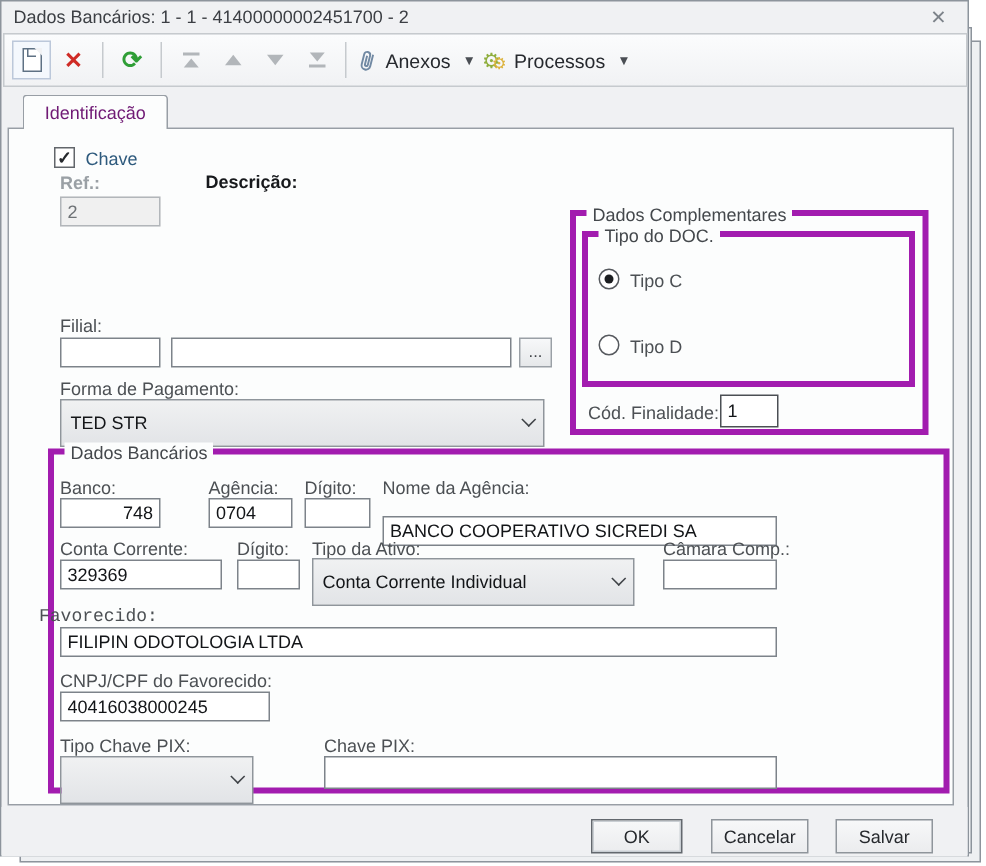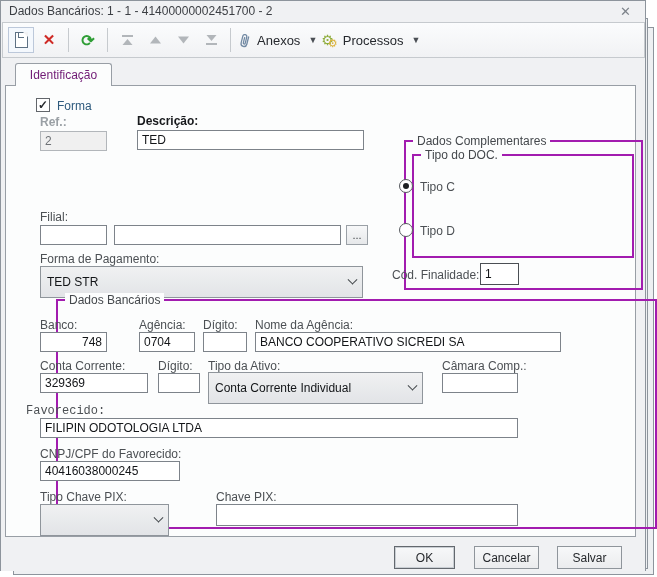--- a/index.html
+++ b/index.html
@@ -36,21 +36,21 @@
 
   
   .tab { position:absolute; left:14px; top:62px; width:97px; height:23px; background:#fcfdfd; border:1px solid #989ea5; border-bottom:none; border-radius:3px 3px 0 0; z-index:3; display:flex; align-items:center; justify-content:center; font-size:12px; color:#701a75; }
   .panel { position:absolute; left:4px; top:84px; width:631px; height:452px; background:#fcfdfd; border:1px solid #989ea5; z-index:2; }
 
   .lbl { position:absolute; font-size:12px; color:#4c5054; white-space:nowrap; }
   .lbl.bold { font-weight:bold; color:#17191c; }
   .lbl.dim  { font-weight:bold; color:#9aa0a5; }
   .inp { position:absolute; height:20px; border:1px solid #7d838a; background:#fff; font-family:"Liberation Sans",sans-serif; font-size:12px; color:#131518; padding:0 4px; }
   .inp.disabled { background:#f0f0f0; border-color:#b2b6ba; color:#6e7276; }
-  .grp { position:absolute; border:2px solid #a21caf;margin-left:24px; }
+  .grp { position:absolute; border:4px solid #a21caf; }
   .grp > .legend { position:absolute; left:7px; top:-8px; background:#fcfdfd; padding:0 4px; font-size:12px; color:#44484c; white-space:nowrap; }
 
   .checkbox { position:absolute; width:14px; height:14px; background:#fff; border:1px solid #62666b; display:flex; align-items:center; justify-content:center; font-size:12px; font-weight:bold; color:#26292d; line-height:1; }
   .radio { position:absolute; width:14px; height:14px; border:1px solid #56595e; border-radius:50%; background:#fff; }
   .radio.sel::after { content:""; position:absolute; left:3px; top:3px; width:6px; height:6px; border-radius:50%; background:#1c1e21; }
 
   .combo { position:absolute; height:22px; background:linear-gradient(#f0f1f2,#e2e4e7); border:1px solid #8f959b; display:flex; align-items:center; padding:15px 6px; font-size:12px; color:#131518; }
   .combo .chev { margin-left:auto; width:7px; height:7px; border-right:1.6px solid #3f4347; border-bottom:1.6px solid #3f4347; transform:rotate(45deg) translate(-2px,-2px); }
   .browse { position:absolute; height:20px; background:linear-gradient(#f7f8f9,#e6e8ea); border:1px solid #9aa0a6; font-size:11px; color:#3f4347; display:flex; align-items:flex-end; justify-content:center; padding-bottom:3px; }
 
@@ -122,27 +122,26 @@
       </div>
     </div>
 
     <div class="tab">Identificação</div>
 
     <div class="panel">
 
       <div class="checkbox" style="left:30px; top:12px;">
         <span>✓</span>
       </div>
-      <span class="lbl" style="left:51px; top:13px; color:#2e5a7d;">Forma</span>
+      <span class="lbl" style="left:51px; top:13px; color:#2e5a7d;">Chave</span>
 
       <span class="lbl dim" style="left:34px; top:29px;">Ref.:</span>
       <input class="inp disabled" style="left: 34px; top: 45px; width: 67px;" readonly="" value="2">
 
       <span class="lbl bold" style="left:131px; top:28px;">Descrição:</span>
-      <input class="inp" style="left: 131px; top: 44px; width: 227px;" value="TED">
 
       <div class="grp" style="left:374px; top:54px; width:239px; height:150px;">
         <span class="legend">Dados Complementares</span>
       </div>
       <div class="grp" style="left:382px; top:68px; width:222px; height:104px;">
         <span class="legend">Tipo do DOC.</span>
       </div>
       <div class="radio sel" style="left:393px; top:93px;"></div>
       <span class="lbl" style="left:414px; top:94px;">Tipo C</span>
       <div class="radio" style="left:393px; top:137px;"></div>
@@ -165,21 +164,21 @@
         <span class="legend">Dados Bancários</span>
       </div>
 
       <span class="lbl" style="left:34px; top:232px;">Banco:</span>
       <input class="inp" style="left: 34px; top: 246px; width: 67px; text-align: right;" value="748">
       <span class="lbl" style="left:133px; top:232px;">Agência:</span>
       <input class="inp" style="left: 133px; top: 246px; width: 56px;" value="0704">
       <span class="lbl" style="left:197px; top:232px;">Dígito:</span>
       <input class="inp" style="left: 197px; top: 246px; width: 44px;" value="">
       <span class="lbl" style="left:249px; top:232px;">Nome da Agência:</span>
-      <input class="inp" style="left: 249px; top: 246px; width: 306px;" value="BANCO COOPERATIVO SICREDI SA">
+      <input class="inp" style="left: 249px; top: 258px; width: 263px;" value="BANCO COOPERATIVO SICREDI SA">
 
       <span class="lbl" style="left:34px; top:273px;">Conta Corrente:</span>
       <input class="inp" style="left: 34px; top: 287px; width: 108px;" value="329369">
       <span class="lbl" style="left:152px; top:273px;">Dígito:</span>
       <input class="inp" style="left: 152px; top: 287px; width: 42px;" value="">
       <span class="lbl" style="left:202px; top:273px;">Tipo da Ativo:</span>
       <div class="combo" style="left:202px; top:286px; width:215px;">
         <span>Conta Corrente Individual</span>
         <span class="chev"></span>
       </div>

